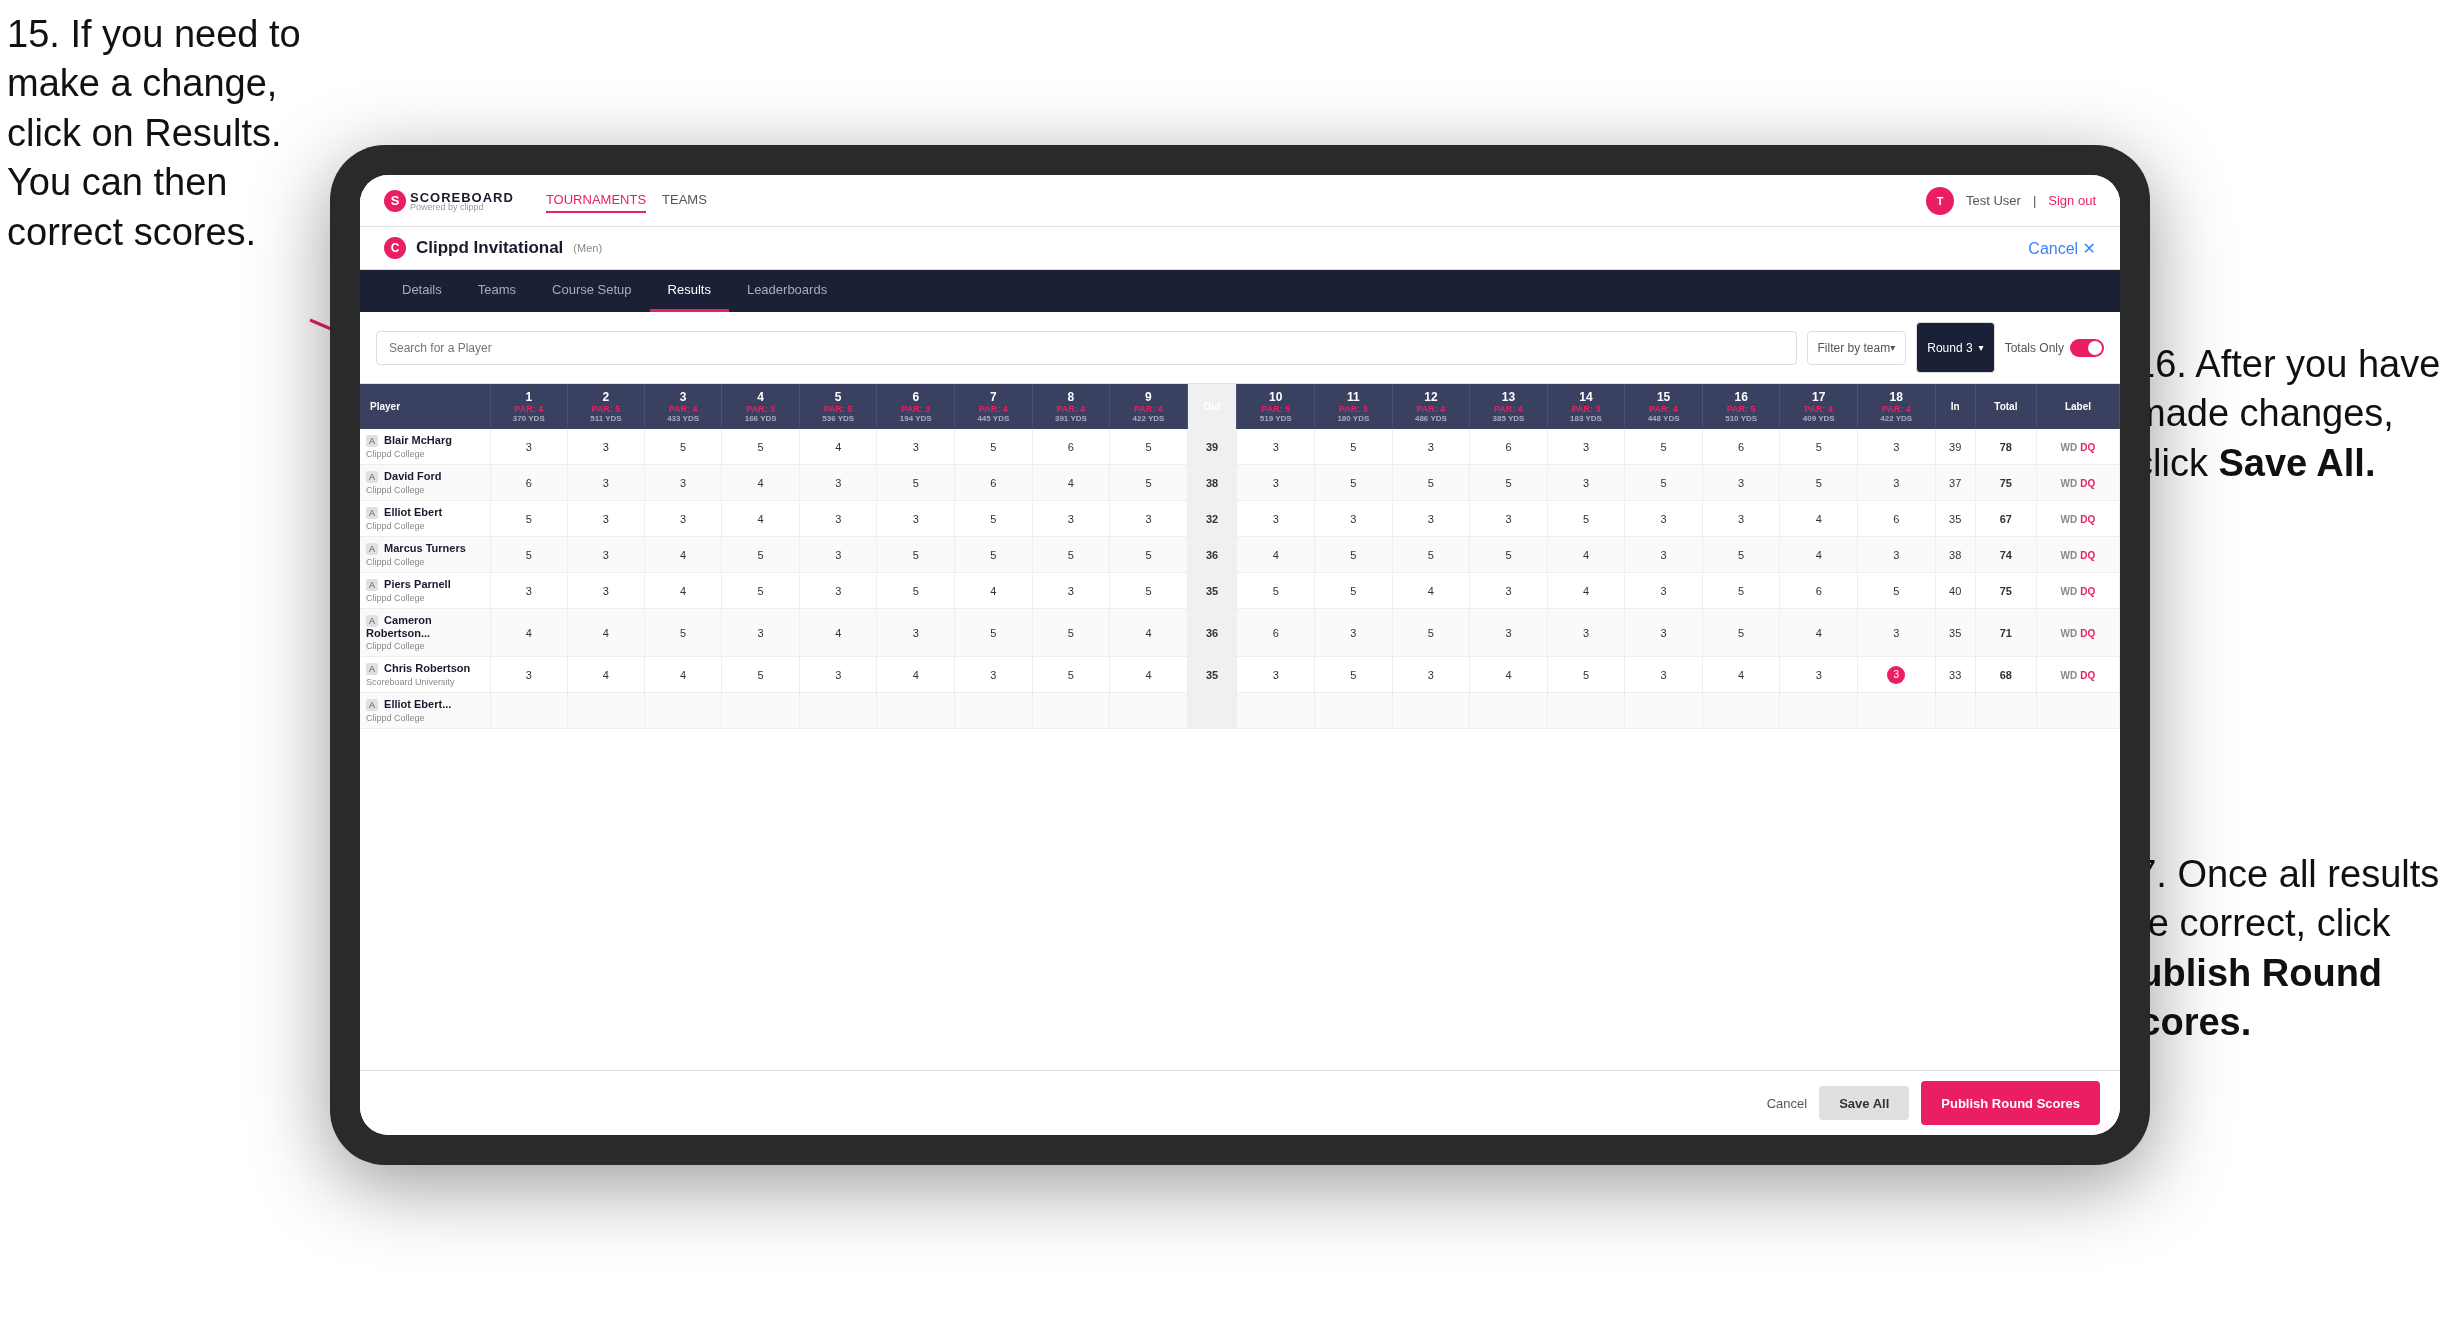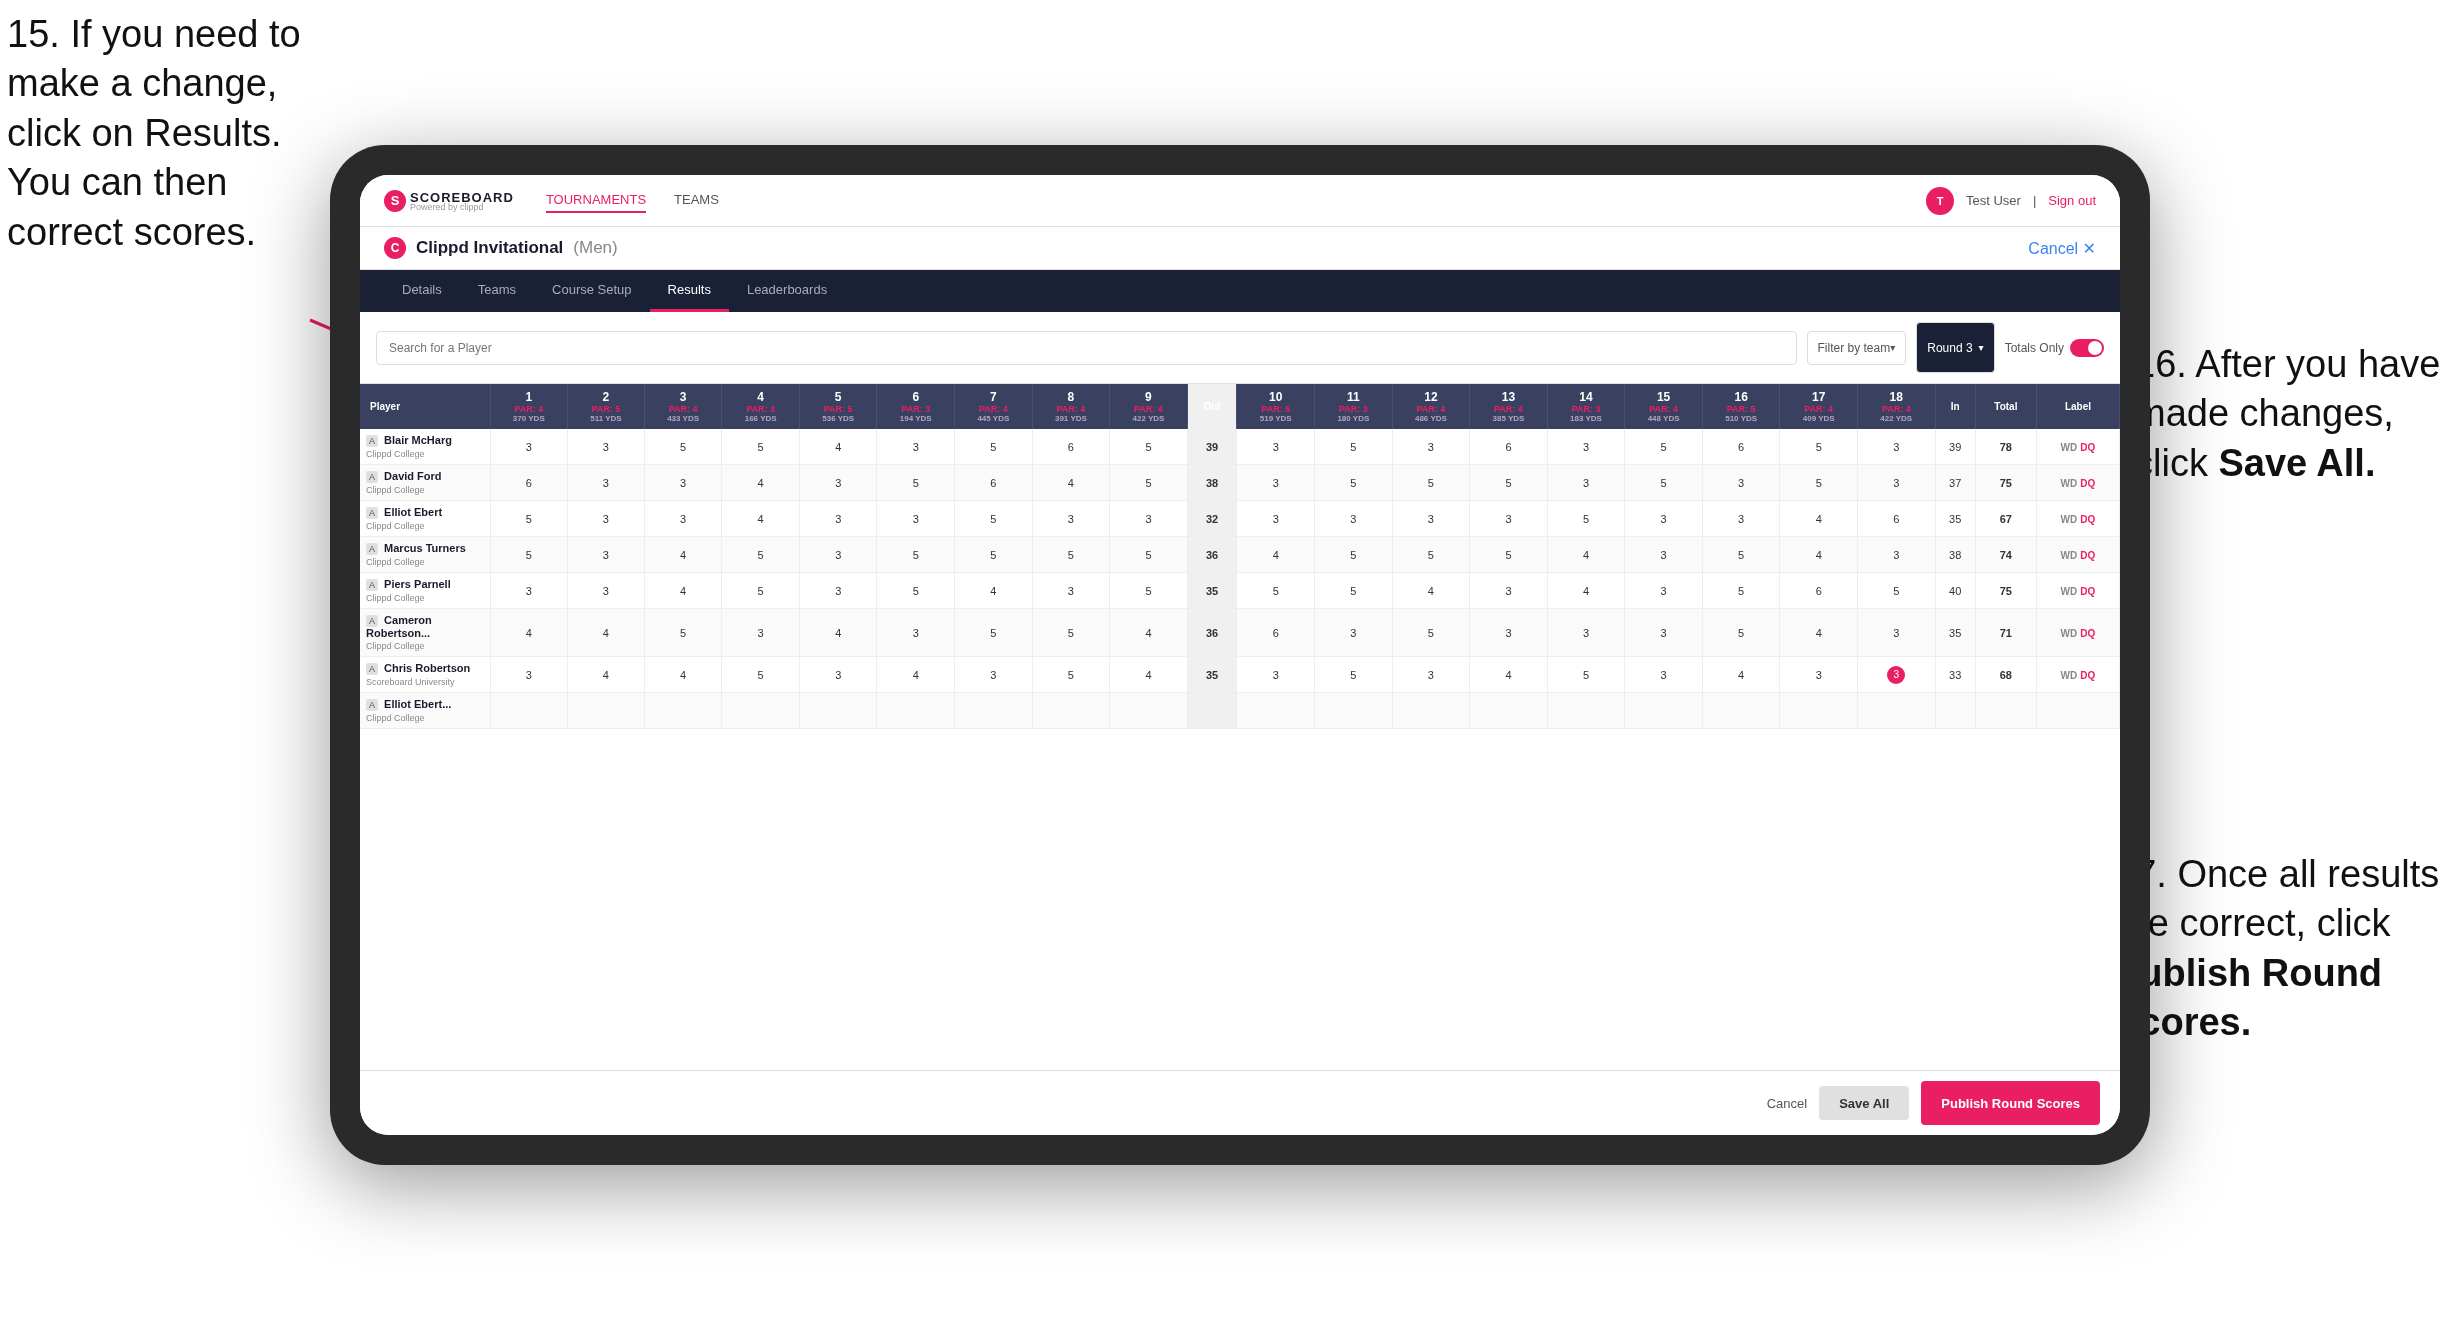--- a/index.html
+++ b/index.html
@@ -111,21 +111,21 @@
       color: #1a1a2e;
     }
     .logo-sub {
       font-size: 9px;
       color: #999;
       line-height: 1;
       margin-top: -2px;
     }
     .nav-links {
       display: flex;
-      gap: 28px;
+      gap: 16px;
       flex: 1;
     }
     .nav-link {
       font-size: 13px;
       color: #555;
       text-decoration: none;
       padding: 4px 0;
       border-bottom: 2px solid transparent;
       cursor: pointer;
     }
@@ -169,21 +169,21 @@
       border-radius: 50%;
       display: flex; align-items: center; justify-content: center;
       color: #fff; font-size: 12px; font-weight: 700;
     }
     .t-title {
       font-size: 17px;
       font-weight: 600;
       color: #1a1a2e;
     }
     .t-subtitle {
-      font-size: 17px;
+      font-size: 11px;
       color: #888;
     }
     .cancel-btn {
       font-size: 16px;
       color: #3b82f6;
       cursor: pointer;
     }
 
     
     .tab-bar {

